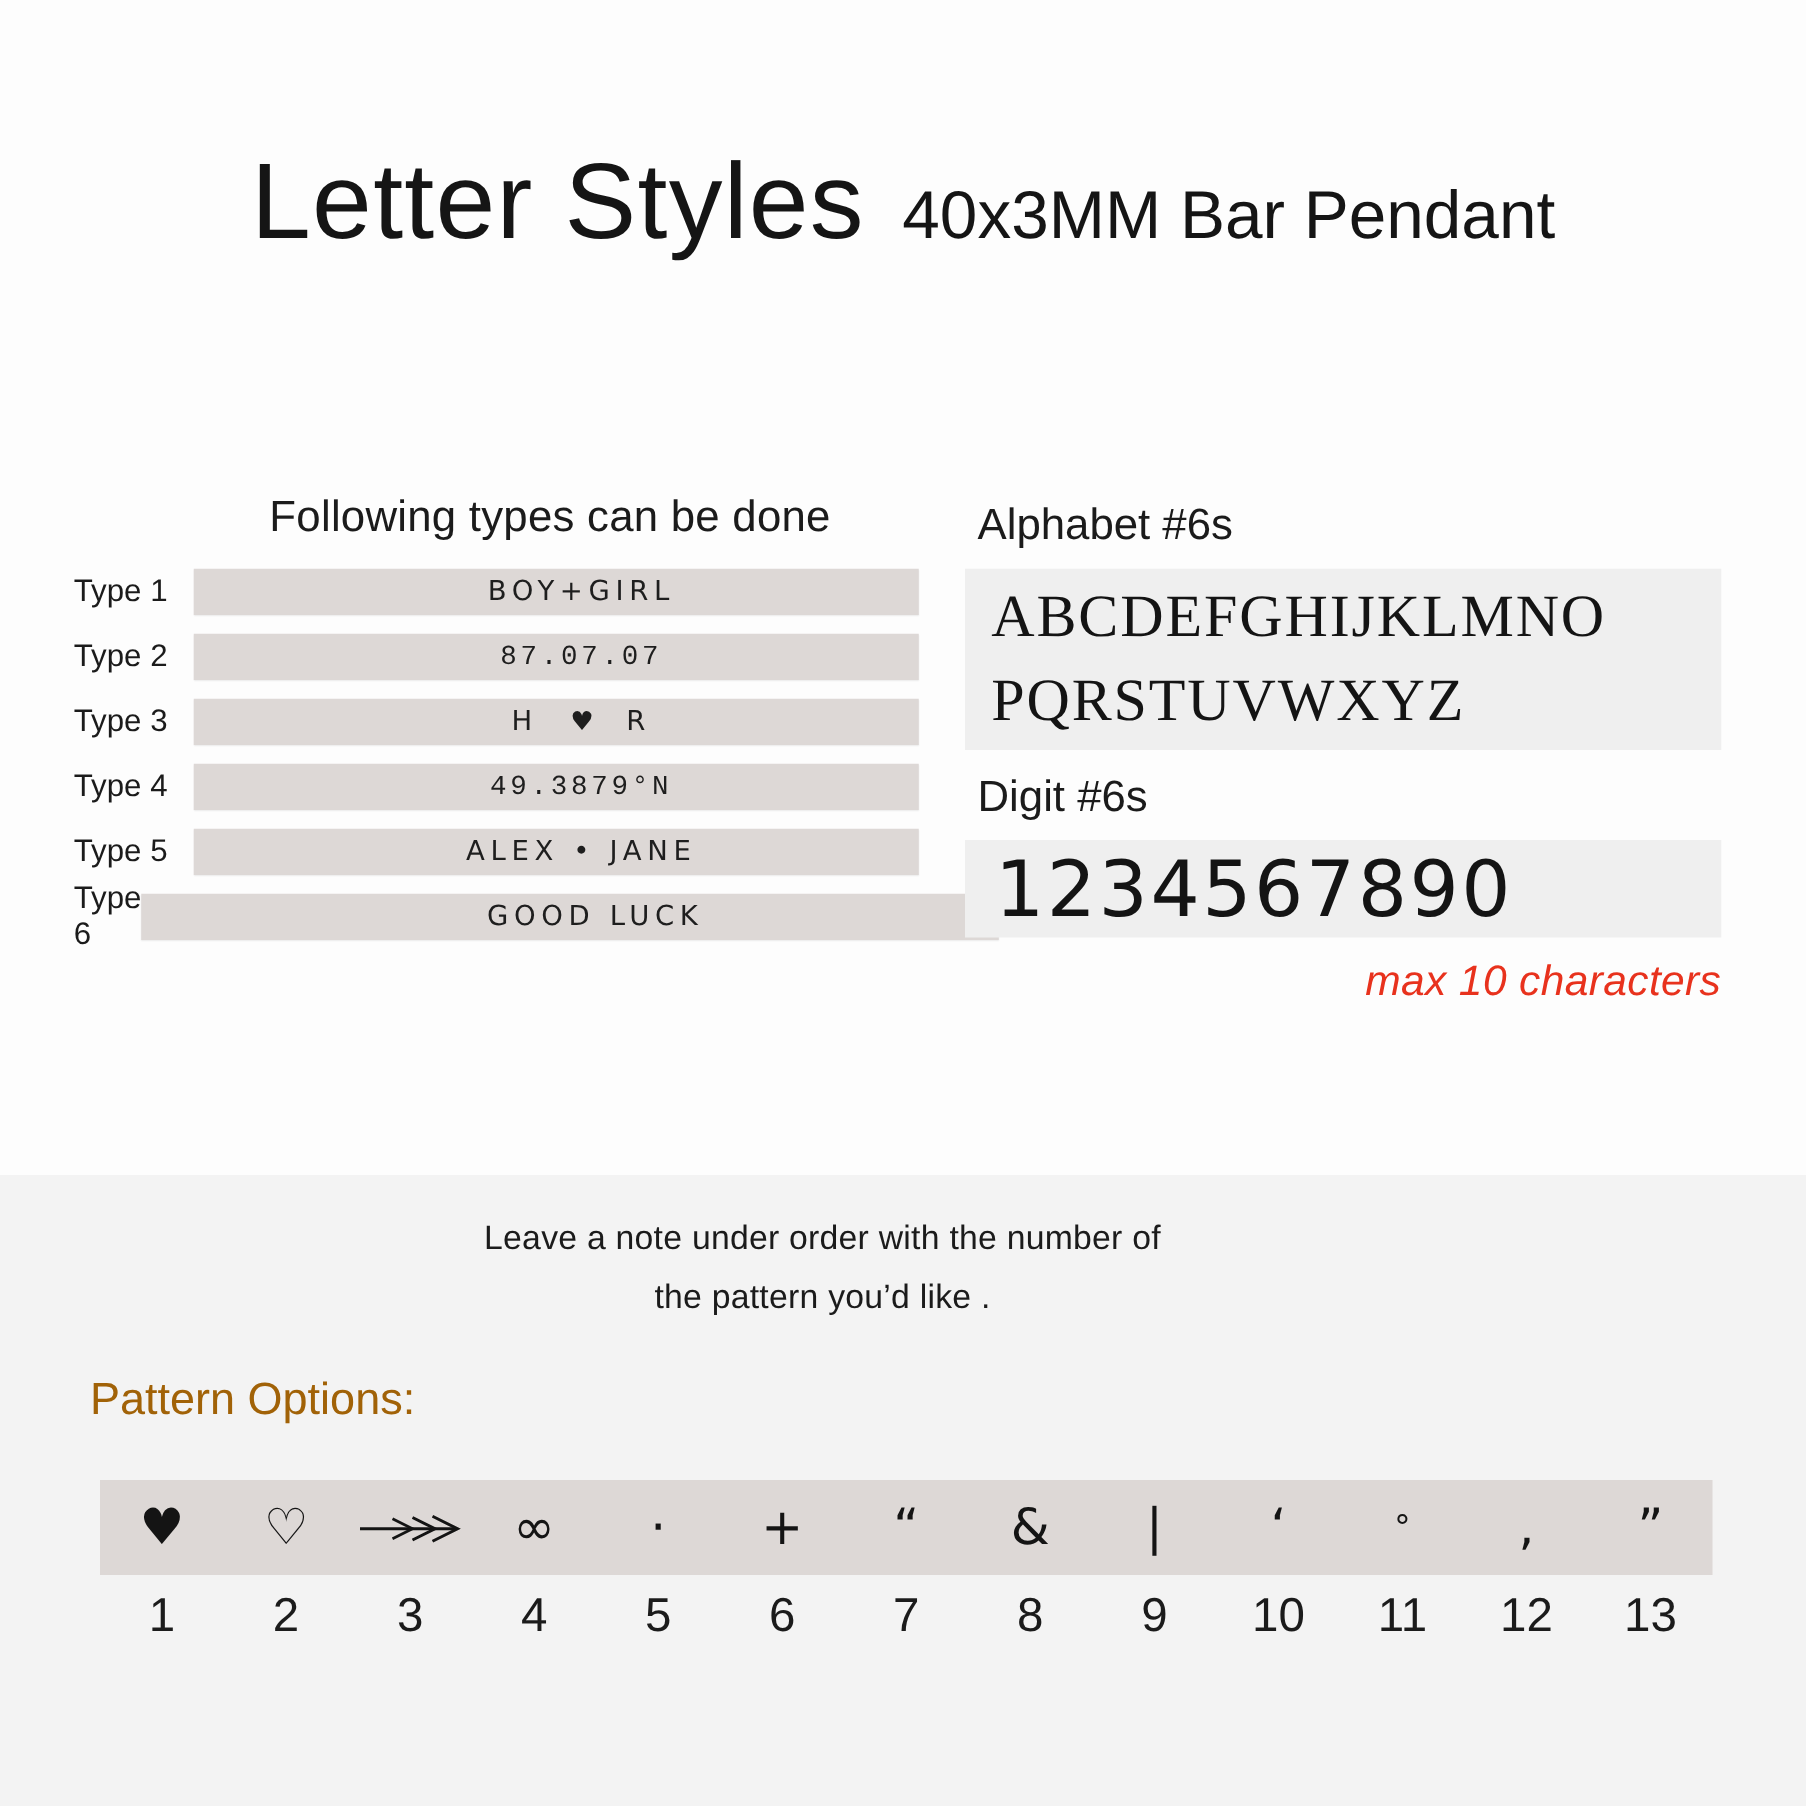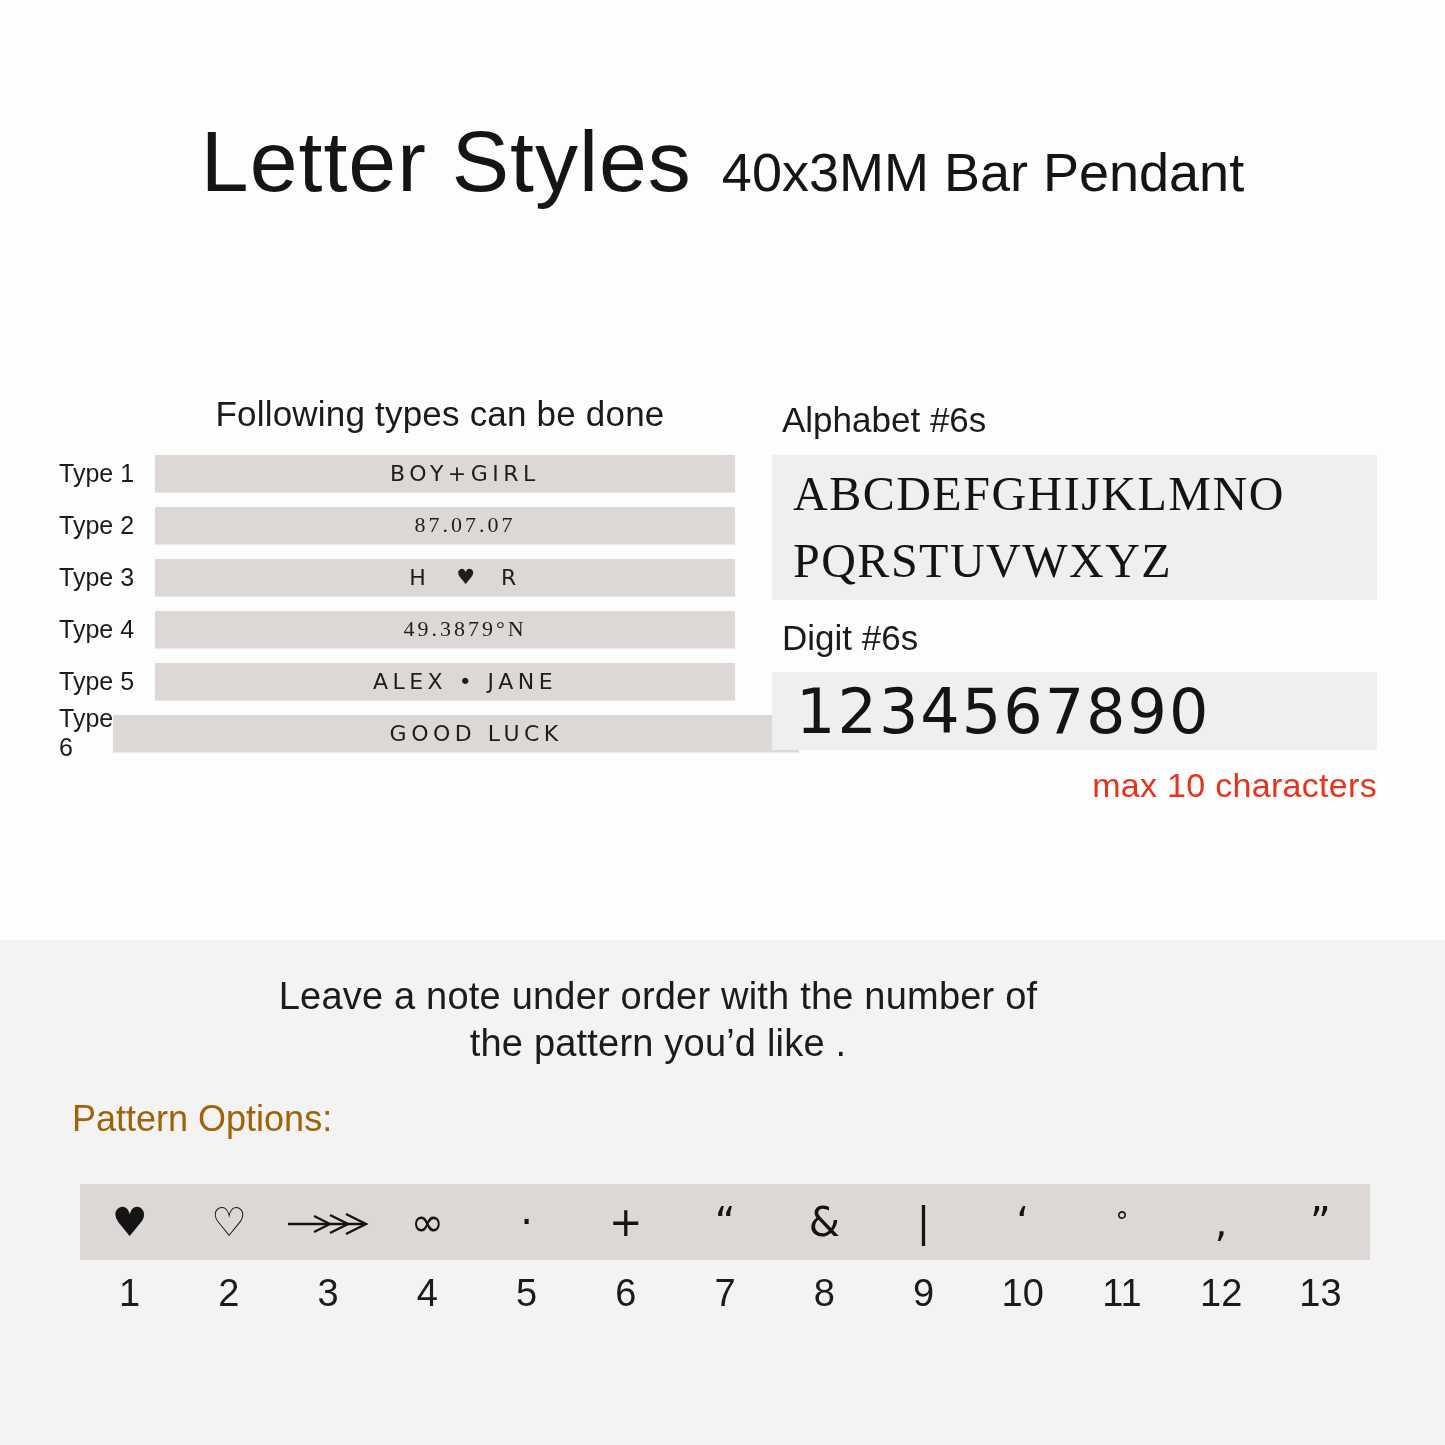--- a/index.html
+++ b/index.html
@@ -84,21 +84,21 @@
     padding-left: 40px;
   }
   .type-bar-text {
     font-size: 22px;
     letter-spacing: 4.5px;
     color: #1e1e1e;
     font-family: "DejaVu Sans", sans-serif;
     white-space: pre;
   }
   .type-bar-text.mono {
-    font-family: Liberation Serif, serif;
+    font-family: Liberation Mono, monospace;
     letter-spacing: 3px;
     font-size: 22px;
   }
   .heart-inline {
     display: inline-block;
     font-size: 21px;
     letter-spacing: 0;
     vertical-align: -1px;
   }
 
@@ -153,37 +153,38 @@
 
   .max-chars {
     position: absolute;
     left: 772px;
     top: 766px;
     width: 605px;
     text-align: right;
     font-size: 34px;
     color: #e8321d;
     letter-spacing: 0.3px;
+    font-style: italic;
   }
 
   
   .bottom-panel {
     position: absolute;
     left: 0;
     top: 940px;
     width: 1445px;
     height: 505px;
     background: #f3f3f3;
   }
   .note-line {
     position: absolute;
     left: 0;
     width: 1316px;
     text-align: center;
-    font-size: 38px;
+    font-size: 27px;
     color: #1b1b1b;
     letter-spacing: 0.2px;
   }
   #note-1 { top: 975px; }
   #note-2 { top: 1022px; }
 
   .pattern-head {
     position: absolute;
     left: 72px;
     top: 1098px;

